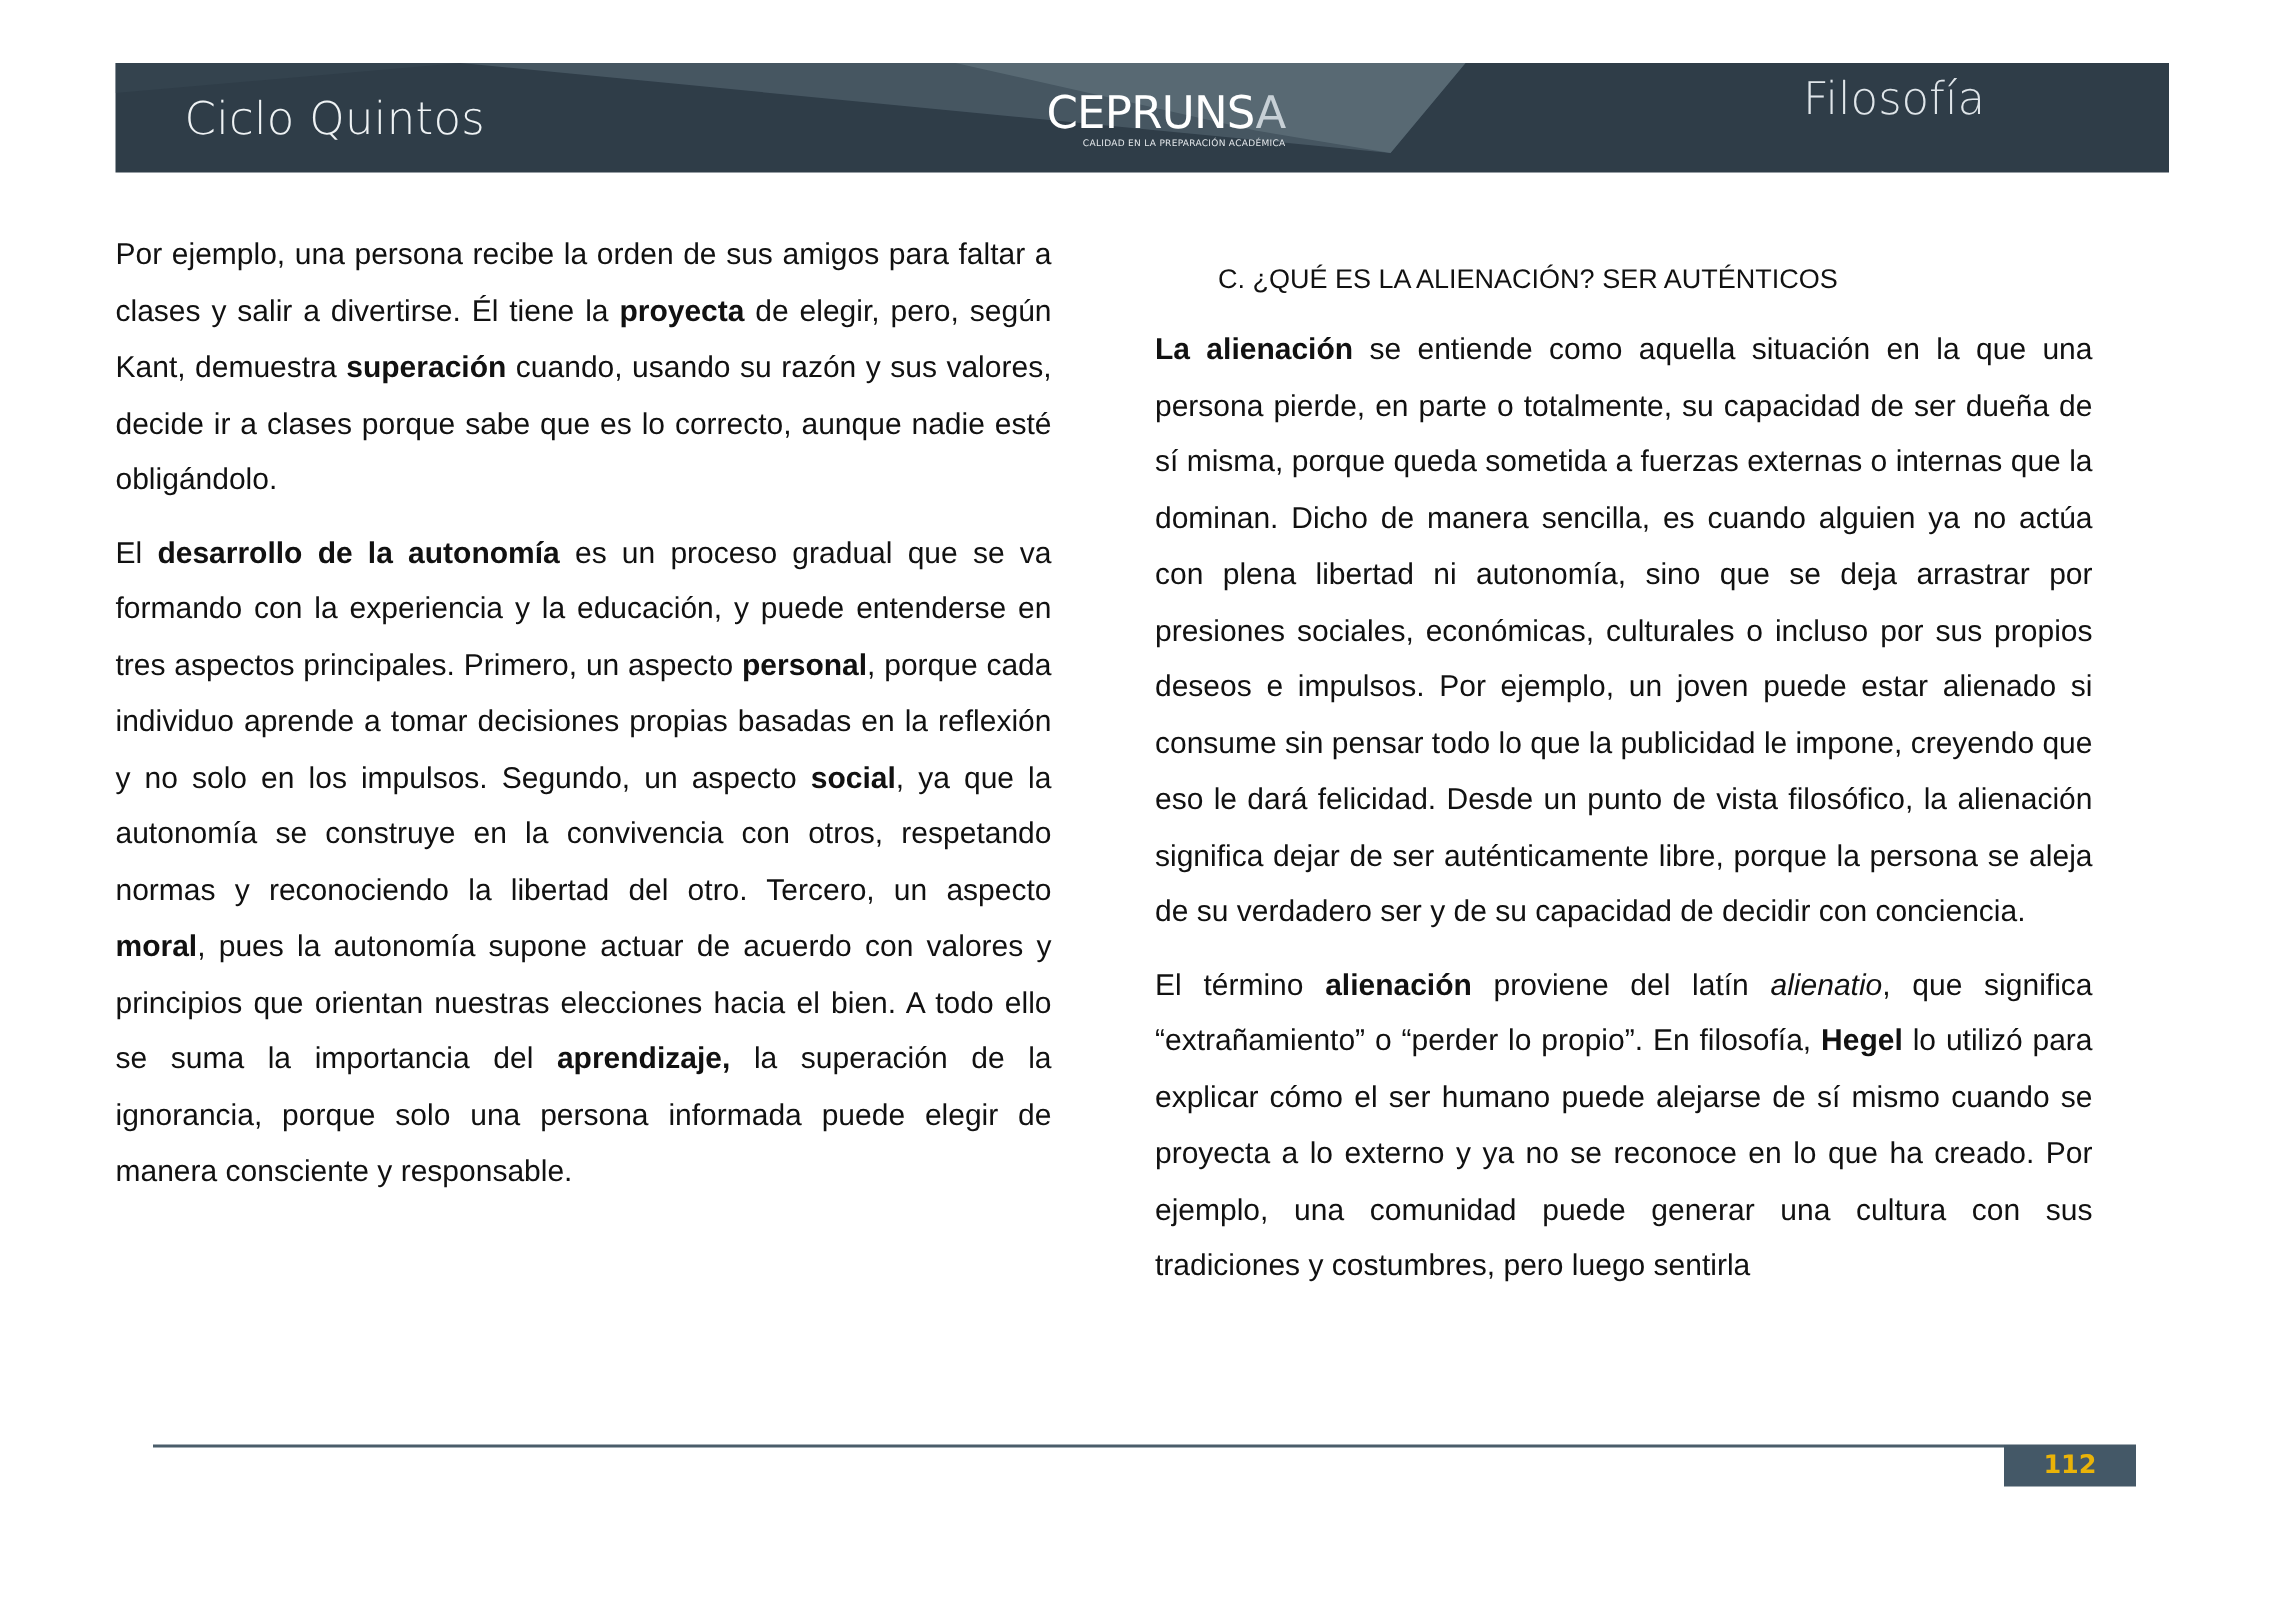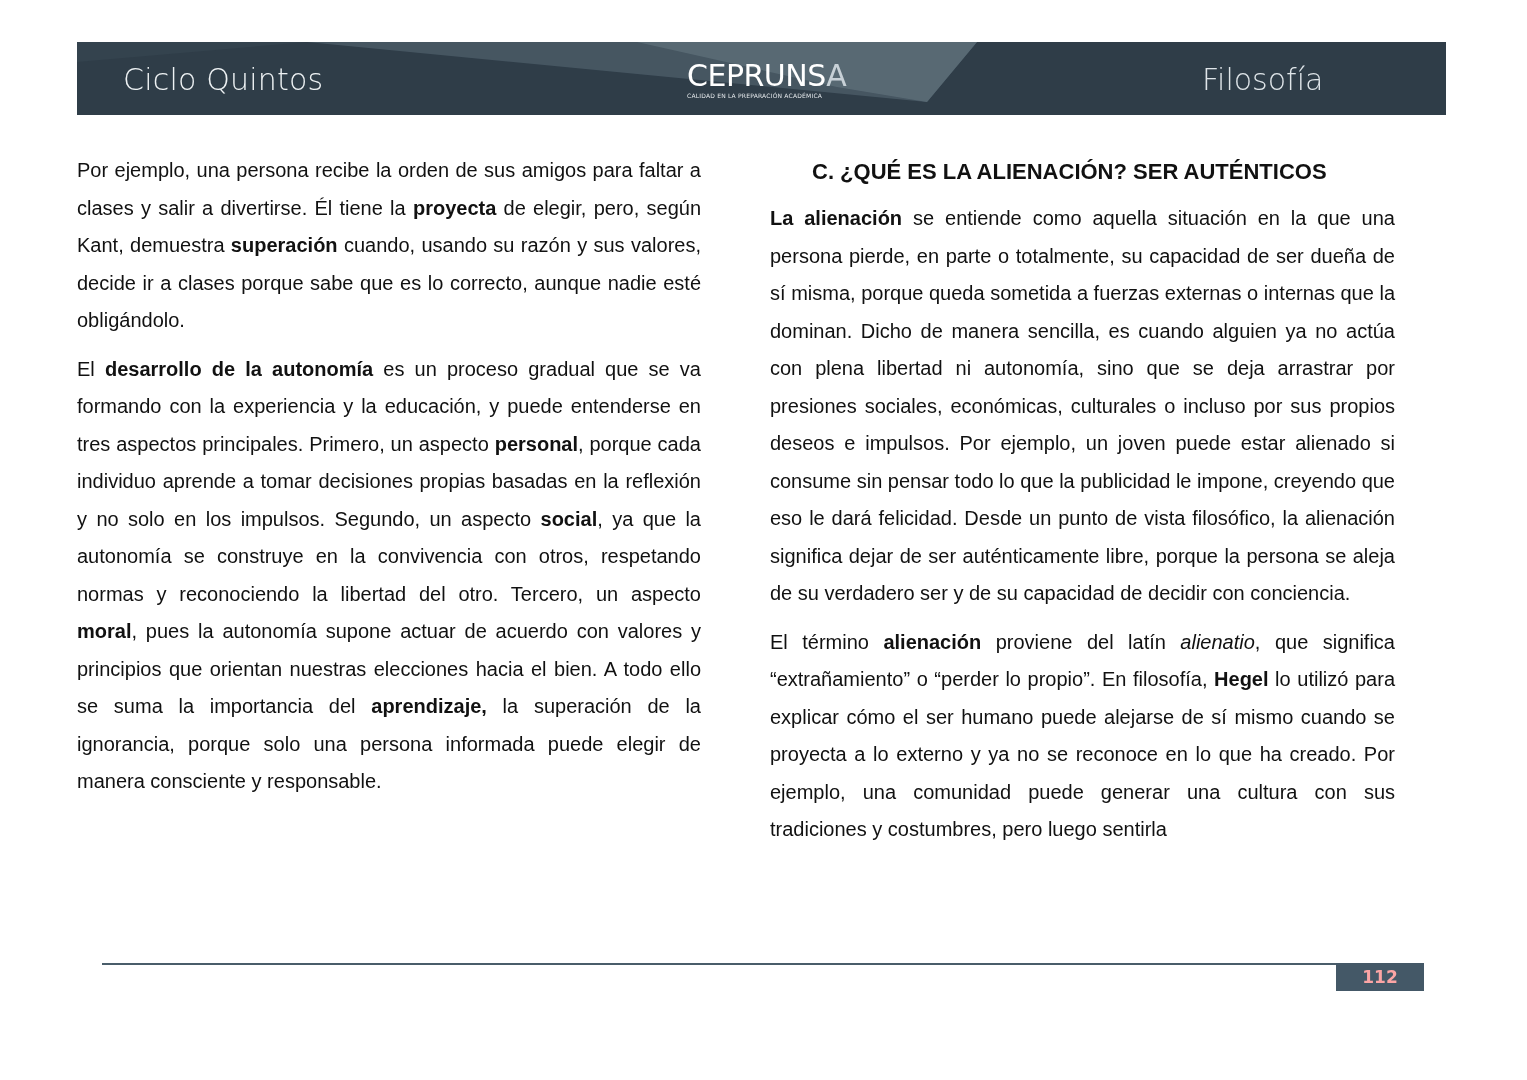--- a/index.html
+++ b/index.html
@@ -10,52 +10,52 @@
   .header {
     position: absolute; left: 77px; top: 42px; width: 1369px; height: 73px;
     background: #2f3d48; overflow: hidden;
   }
   .header svg.bg { position: absolute; left: 0; top: 0; }
   .header .left-title {
     position: absolute; left: 46px; top: 20px; font-size: 30px; color: #eef2f4;
     font-family: "DejaVu Sans", sans-serif; font-weight: 300; letter-spacing: 0.2px;
   }
   .header .right-title {
-    position: absolute; left: 1125px; top: 20px; font-size: 30px; color: #dfe5e9;
+    position: absolute; left: 1125px; top: 7px; font-size: 30px; color: #dfe5e9;
     font-family: "DejaVu Sans", sans-serif; font-weight: 300;
   }
-  .logo { position: absolute; left: 610px; top: 18px; width: 170px; text-align: left; }
+  .logo { position: absolute; left: 610px; top: 18px; width: 170px; text-align: right; }
   .logo .name {
     font-family: "DejaVu Sans", sans-serif; font-size: 30px; color: #ffffff; letter-spacing: -0.5px;
     line-height: 32px;
   }
   .logo .name .accent { color: #c7d0d6; }
   .logo .tag {
     font-family: "DejaVu Sans", sans-serif; font-size: 6px; color: #e5e9ec; letter-spacing: 0.2px;
     margin-top: 0px;
   }
   .col {
     position: absolute; font-size: 20px; line-height: 37.5px; text-align: justify;
     text-align-last: left;
   }
   .col-left { left: 77px; top: 152px; width: 624px; }
   .col-right { left: 770px; top: 152px; width: 625px; }
   .col p { margin: 0 0 11px 0; }
   .heading {
-    font-weight: bold; font-size: 22px; margin: 1px 0 10px 42px; line-height: 37px;
+    font-weight: normal; font-size: 18px; margin: 16px 0 10px 42px; line-height: 37px;
     text-align: left;
   }
   b { font-weight: bold; }
   i { }
   .footer-line {
     position: absolute; left: 102px; top: 963px; width: 1234px; height: 2px; background: #4a5d6a;
   }
   .page-num {
     position: absolute; left: 1336px; top: 963px; width: 88px; height: 28px; background: #445867;
-    color: #fca5a5; font-weight: bold; font-size: 17px; text-align: center; line-height: 28px;
+    color: #eab308; font-weight: bold; font-size: 17px; text-align: center; line-height: 28px;
     font-family: "DejaVu Sans", sans-serif;
   }
 </style>
 </head>
 <body>
 
 <div class="header">
   <svg class="bg" width="1369" height="73">
     <polygon points="230,0 900,0 850,60" fill="#4a5b66" opacity="0.85"></polygon>
     <polygon points="560,0 900,0 850,60 760,45" fill="#5a6b76" opacity="0.9"></polygon>

